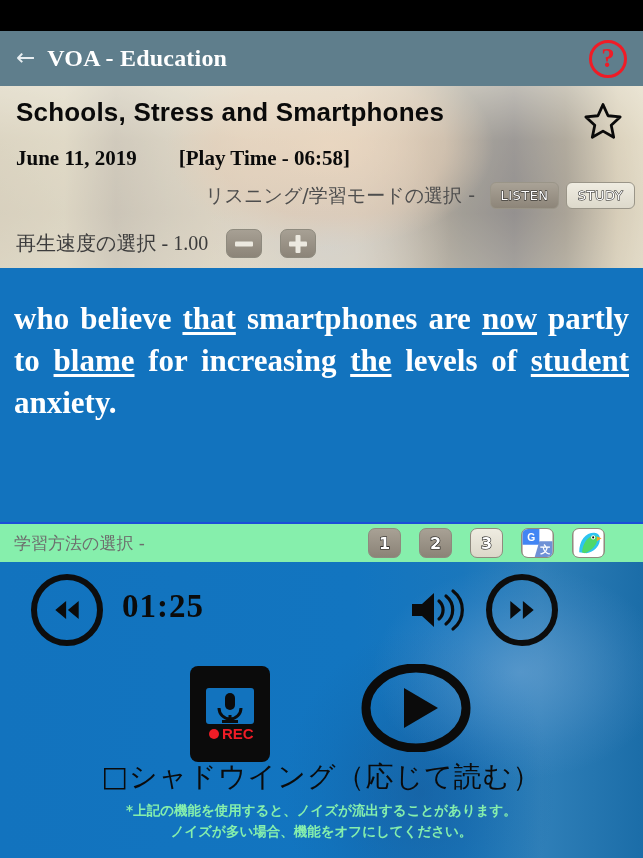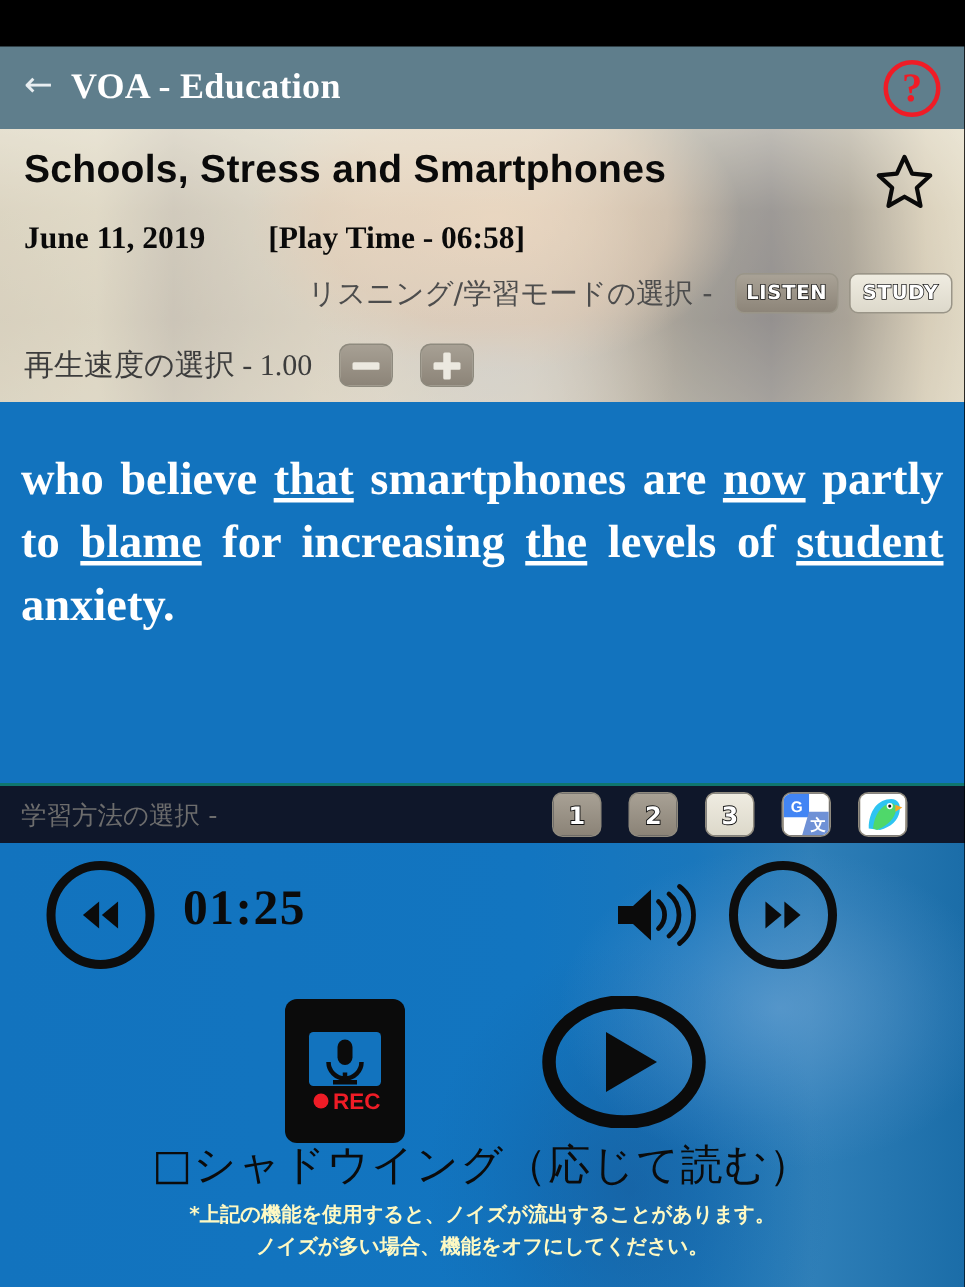--- a/index.html
+++ b/index.html
@@ -133,21 +133,21 @@
     white-space: nowrap;
   }
   .mode-btn {
     width: 69px; height: 27px;
     border-radius: 6px;
     border: 1px solid #9a9588;
     display: flex;
     align-items: center;
     justify-content: center;
     font-family: "DejaVu Sans", sans-serif;
-    font-weight: bold;
+    font-weight: normal;
     font-size: 13px;
     letter-spacing: 0.5px;
     margin-left: 7px;
     color: #ffffff;
     -webkit-text-stroke: 1px #111;
     paint-order: stroke fill;
   }
   .mode-btn.sel {
     background: linear-gradient(to bottom, #a9a296 0%, #8d8579 100%);
   }
@@ -214,25 +214,25 @@
   .sentence .u {
     text-decoration: underline;
     text-underline-offset: 3px;
   }
 
   
   .study-bar {
     position: absolute;
     top: 522px; left: 0;
     width: 643px; height: 40px;
-    background: #0f172a;
+    background: #86efac;
     display: flex;
     align-items: center;
     padding: 0 14px;
-    border-top: 2px solid #0f766e;
+    border-top: 2px solid #1d4ed8;
   }
   .study-label {
     font-size: 17px;
     color: #6d6d6d;
     font-family: "DejaVu Sans", sans-serif;
     white-space: nowrap;
   }
   .study-btns {
     margin-left: auto;
     display: flex;
@@ -345,21 +345,21 @@
     letter-spacing: 1px;
   }
   .note {
     position: absolute;
     top: 238px; left: 0;
     width: 643px;
     text-align: center;
     font-family: "DejaVu Sans", sans-serif;
     font-size: 13.5px;
     font-weight: bold;
-    color: #fef9c3;
+    color: #86efac;
     line-height: 21px;
   }
 </style>
 </head>
 <body>
 
 <div id="app">
 
   <div class="status-strip"></div>
 

